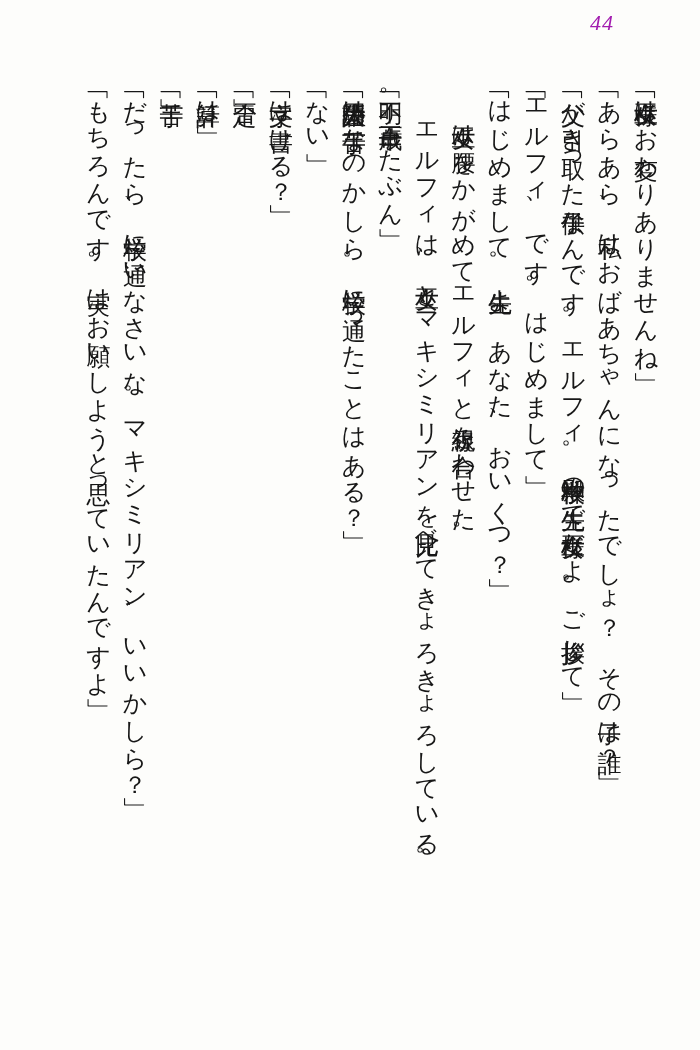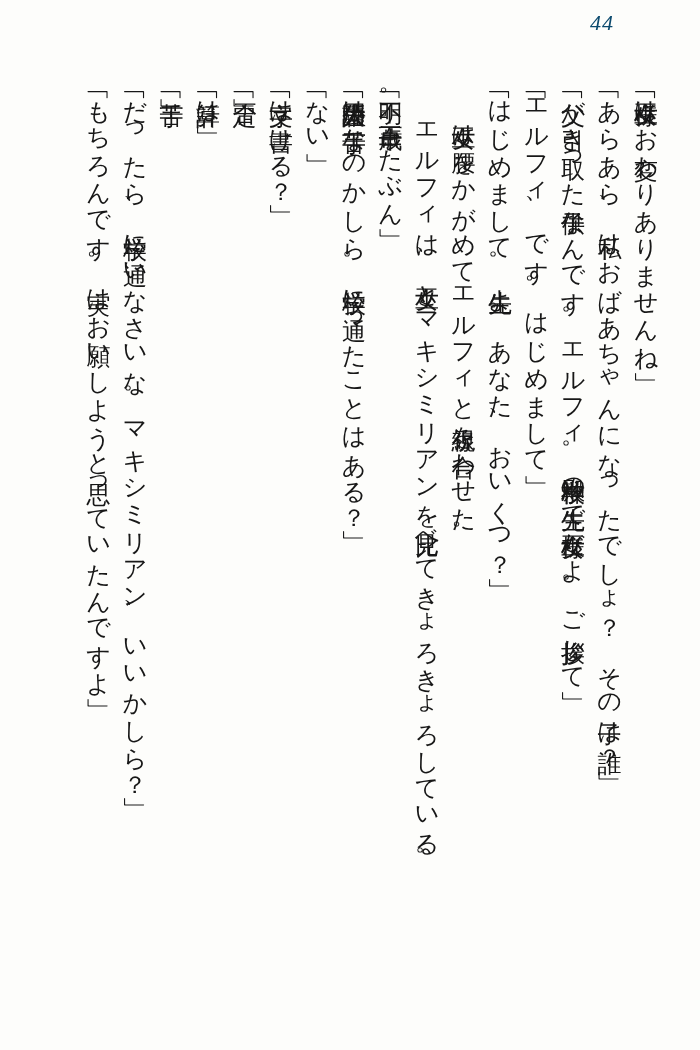--- a/index.html
+++ b/index.html
@@ -20,21 +20,21 @@
     background: #fdfdfb;
   }
   .page-number {
     position: absolute;
     top: 10px;
     left: 590px;
     width: 40px;
     text-align: left;
     font-size: 22px;
     font-style: italic;
-    color: #0c4a6e;
+    color: #a21caf;
     letter-spacing: 1px;
   }
   .text-block {
     position: absolute;
     top: 84px;
     right: 36px;
     height: 916px;
     writing-mode: vertical-rl;
     -webkit-writing-mode: vertical-rl;
     text-orientation: mixed;

